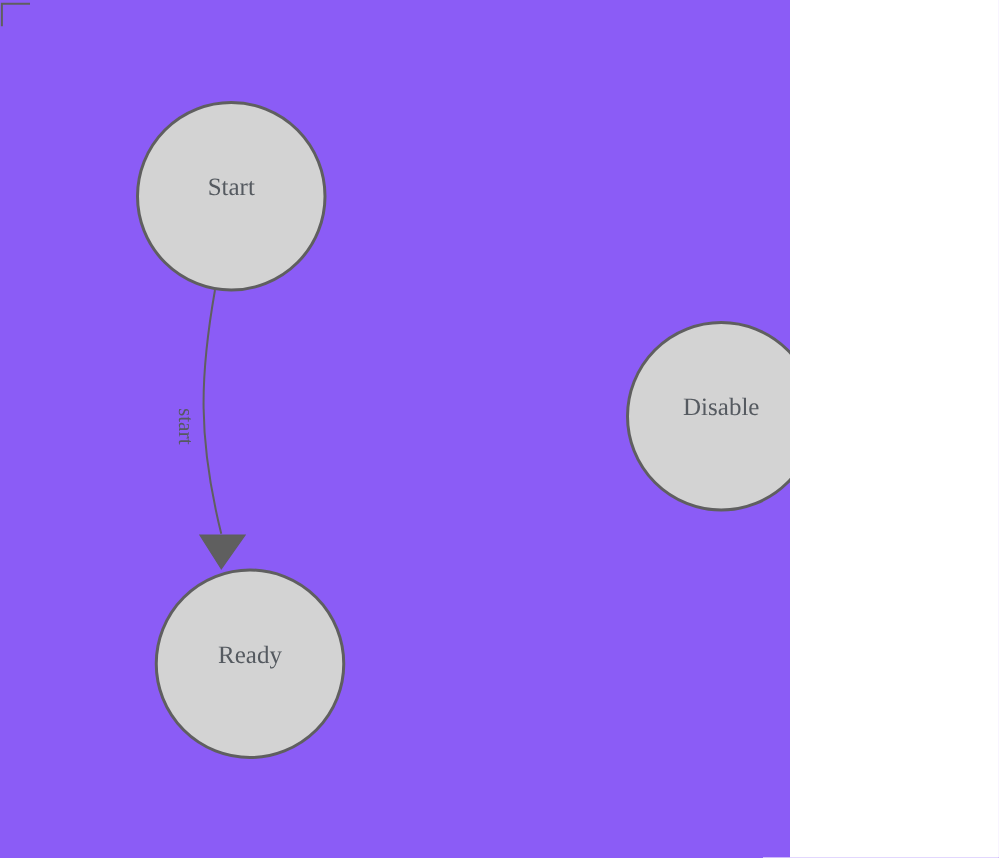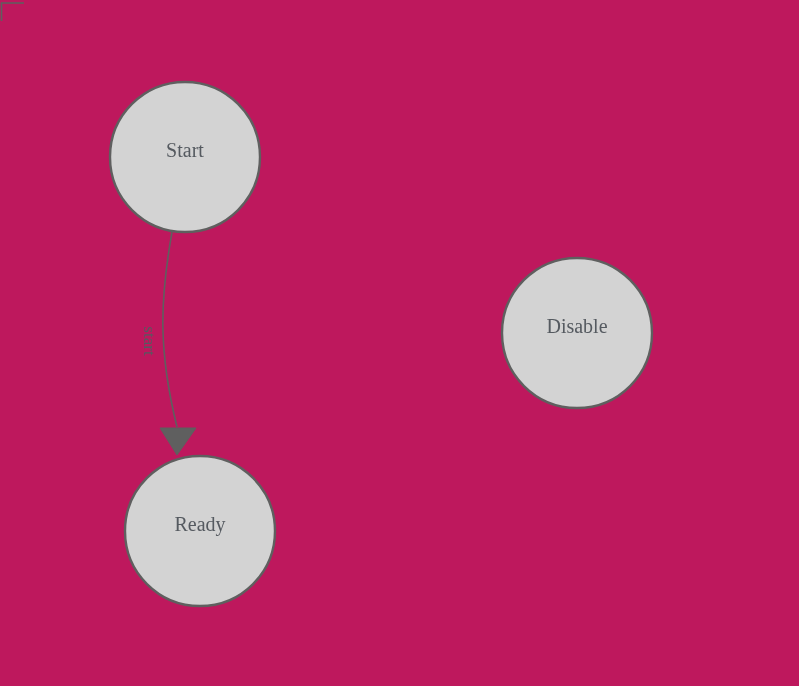--- a/index.html
+++ b/index.html
@@ -57,21 +57,21 @@
   }
   .corner-mark {
     fill: none;
     stroke: #5f5f5f;
     stroke-width: 1.6;
   }
 </style>
 </head>
 <body>
 
-<div id="canvas" style="width: 799px; height: 686px; background: #be185d;">
+<div id="canvas" style="width: 632px; height: 686px; background: #8b5cf6;">
 
   <svg id="diagram-svg" viewBox="0 0 799 686">
 
     <path class="corner-mark" d="M 24 3 L 1.5 3 L 1.5 21" stroke="#5f5f5f"></path>
 
     <g>
       <path class="edge-path" d="M 172 232 C 160 300 158 350 177 427" stroke="#5f5f5f"></path>
       <path class="edge-arrowhead" d="M 177 455 L 160 428 L 196 428 Z" fill="#5f5f5f" stroke="#5f5f5f"></path>
       <text class="edge-label" x="149" y="341" transform="rotate(90 149 341)" fill="#555a60" font-size="17">start</text>
     </g>

